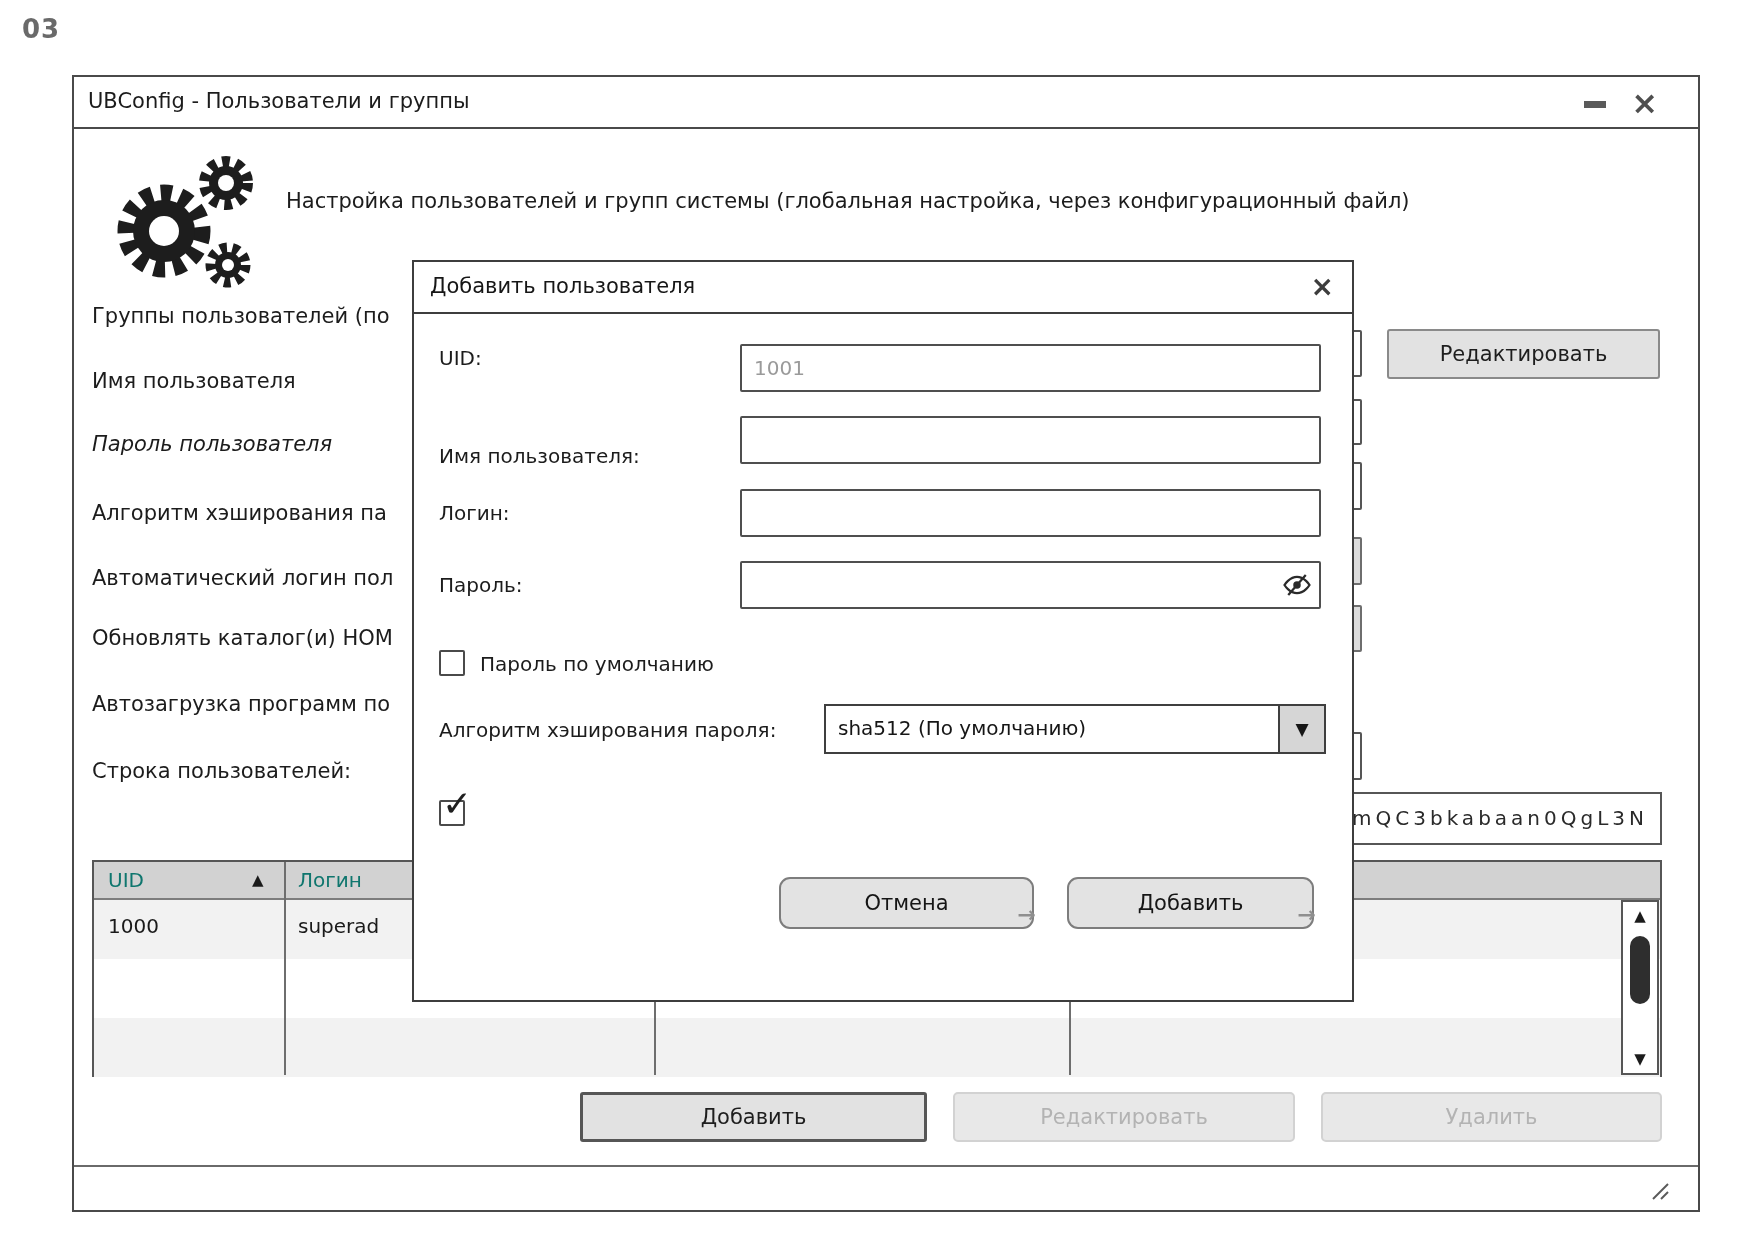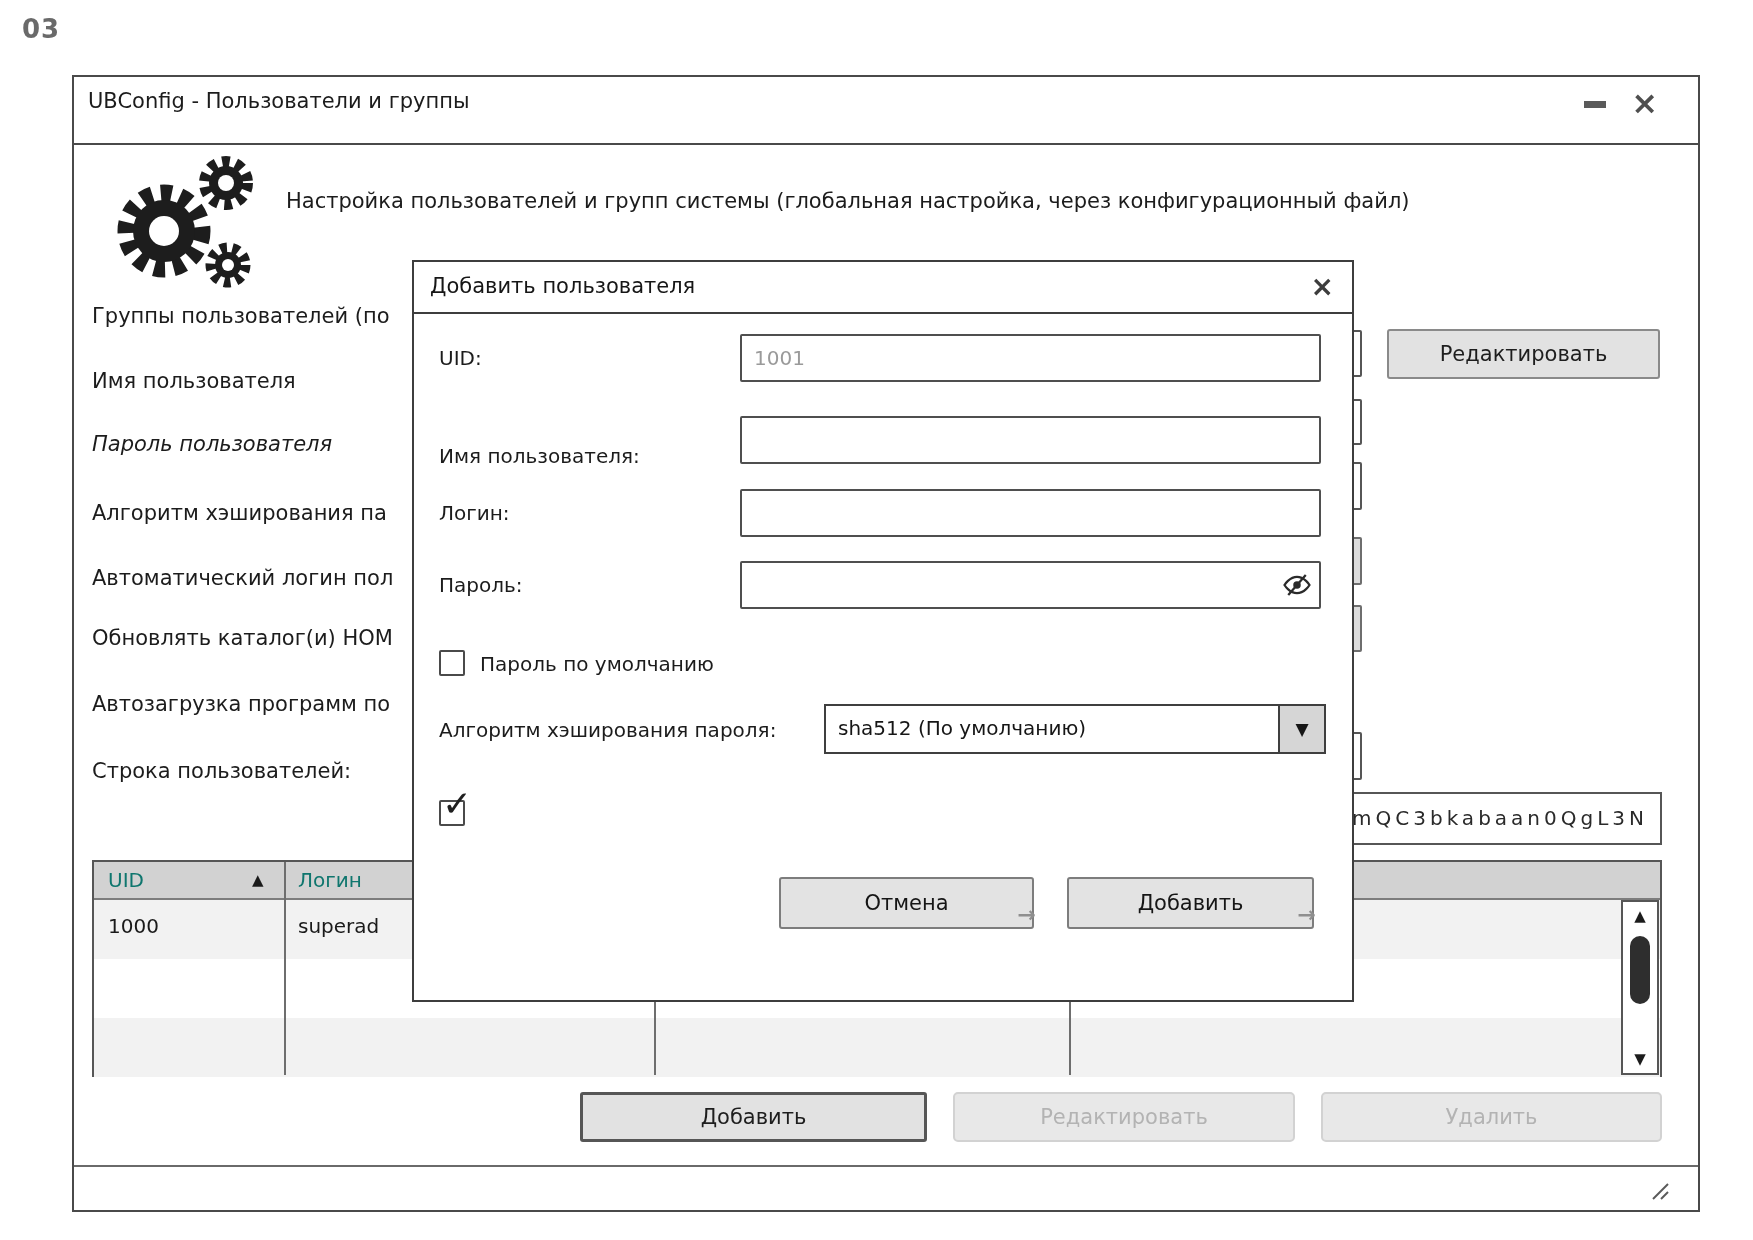--- a/index.html
+++ b/index.html
@@ -5,21 +5,21 @@
   html,body{margin:0;padding:0;background:#fff;width:1753px;height:1240px;
     font-family:"DejaVu Sans","Liberation Sans",sans-serif;color:#222;}
   .abs{position:absolute;}
   #stage{position:relative;width:1753px;height:1240px;background:#fff;overflow:hidden;}
 
   .slide-badge{left:22px;top:14px;font-size:26px;font-weight:bold;color:#6a6a6a;letter-spacing:1px;}
 
   
   .window{left:72px;top:75px;width:1628px;height:1137px;background:#fff;
     border:2px solid #4a4a4a;box-sizing:border-box;}
-  .titlebar{left:0;top:0;width:100%;height:68px;border-bottom:2px solid #4a4a4a;box-sizing:border-box;background:#fff;}
+  .titlebar{left:0;top:0;width:100%;height:52px;border-bottom:2px solid #4a4a4a;box-sizing:border-box;background:#fff;}
   .titlebar .title{left:14px;top:12px;font-size:21px;color:#1c1c1c;}
   .min-dash{right:92px;top:24px;width:22px;height:7px;background:#5a5a5a;}
   .win-close{right:40px;top:4px;font-size:32px;font-weight:bold;color:#4f4f4f;line-height:44px;}
 
   .description{left:212px;top:112px;font-size:21px;color:#1c1c1c;white-space:nowrap;}
 
   .flabel{left:18px;font-size:21px;color:#1c1c1c;white-space:nowrap;}
 
   .field-box{left:383px;width:905px;background:#fff;border:2px solid #565656;box-sizing:border-box;border-radius:2px;}
   .field-box.gray{background:#dcdcdc;border-color:#6e6e6e;}
@@ -47,28 +47,28 @@
   .statusline{left:0;top:1088px;width:100%;height:0;border-top:2px solid #6a6a6a;}
 
   
   .dialog{left:338px;top:183px;width:942px;height:742px;background:#fff;border:2px solid #3d3d3d;box-sizing:border-box;z-index:10;}
   .dtitlebar{left:0;top:0;width:100%;height:52px;border-bottom:2px solid #3d3d3d;box-sizing:border-box;}
   .dtitle{left:16px;top:12px;font-size:21px;color:#161616;}
   .dclose{right:18px;top:8px;font-size:28px;font-weight:bold;color:#3d3d3d;}
   .dlabel{left:25px;font-size:20px;color:#1c1c1c;white-space:nowrap;}
   .dinput{left:326px;width:581px;height:48px;border:2px solid #4f4f4f;border-radius:2px;box-sizing:border-box;
     font-family:inherit;font-size:20px;color:#1c1c1c;padding:0 12px;background:#fff;outline:none;}
-  .dinput.ghost{color:#9a9a9a;}
+  .dinput.ghost{color:#9a9a9a;margin-top:10px;}
   .checkbox{width:26px;height:26px;border:2px solid #4a4a4a;border-radius:2px;background:#fff;box-sizing:border-box;}
   .checkmark{font-size:36px;font-weight:bold;color:#1f1f1f;line-height:1;}
   .dd{left:410px;top:442px;width:502px;height:50px;border:2px solid #3f3f3f;box-sizing:border-box;background:#fff;}
   .dd .val{left:12px;top:10px;font-size:20px;color:#161616;white-space:nowrap;}
   .dd .arrowbtn{right:0;top:0;width:46px;height:46px;background:#d6d6d6;border-left:2px solid #3f3f3f;box-sizing:border-box;
     text-align:center;line-height:46px;font-size:17px;color:#161616;}
-  .dbtn{top:615px;height:52px;background:#e3e3e3;border:2px solid #7d7d7d;border-radius:3px;box-sizing:border-box;
+  .dbtn{top:615px;height:52px;background:#e3e3e3;border:2px solid #7d7d7d;border-radius:11px;box-sizing:border-box;
     text-align:center;line-height:48px;font-size:21px;color:#161616;}
   .tab-arrow{right:-4px;bottom:-12px;font-size:22px;font-weight:bold;color:#8f8f8f;}
   .grip{left:1575px;top:1103px;}
 </style>
 </head>
 <body>
 
 <div id="stage">
 
   <div class="abs slide-badge">03</div>

